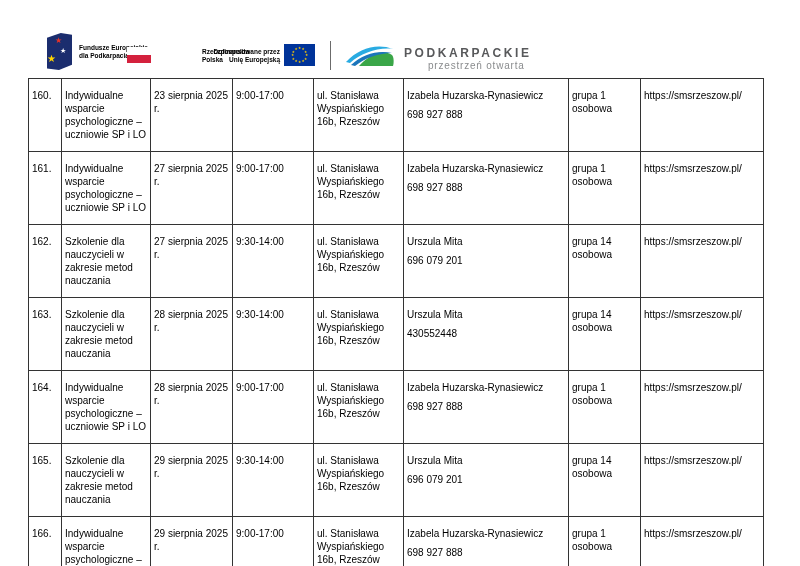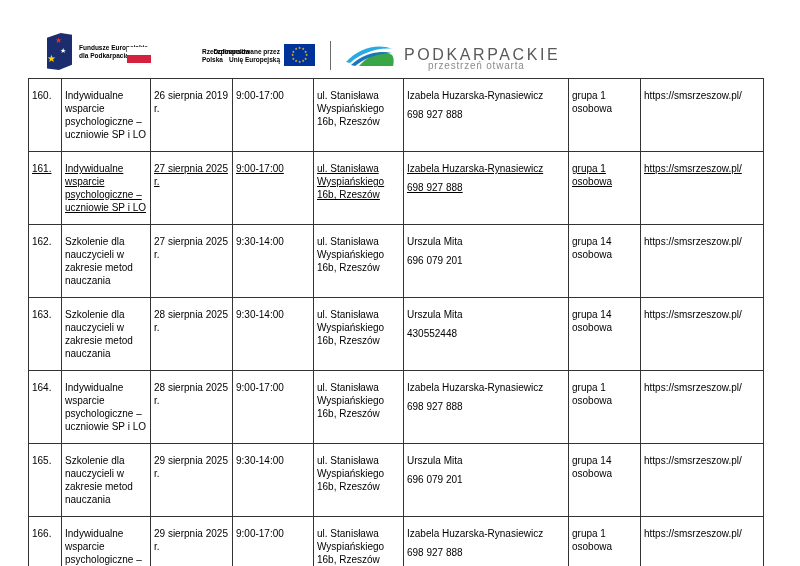--- a/index.html
+++ b/index.html
@@ -42,22 +42,23 @@
   .eu-text { left: 188px; top: 48px; width: 92px; text-align: right; }
   .eu-flag { left: 284px; top: 44px; }
   .eu-flag .eu-bg { fill: var(--eu_blue, #003399); }
   .eu-flag text { fill: var(--eu_star_yellow, #ffcc00); font-size: 3.6px; }
 
   .hdr-divider { left: 330px; top: 41px; width: 1px; height: 29px; background: #6b6b6b; }
 
   .pk-swoosh { left: 345px; top: 41px; }
   .pk-title {
     left: 404px; top: 46px;
-    font-size: 16px; letter-spacing: 2.6px; color: var(--podkarpackie_gray, #58595b);
+    font-size: 12px; letter-spacing: 2.6px; color: var(--podkarpackie_gray, #58595b);
     white-space: nowrap;
+    font-weight: bold;
   }
   .pk-subtitle {
     left: 428px; top: 60px;
     font-size: 10px; letter-spacing: 0.8px; color: #8a8c8e; white-space: nowrap;
   }
 
   
   table.sched {
     position: absolute; left: 28px; top: 78px;
     width: 735px;
@@ -67,21 +68,21 @@
   table.sched td {
     border: 1px solid var(--table_border, #333);
     vertical-align: top;
     padding: 10px 3px;
     font-size: 10px;
     line-height: 13px;
     overflow: hidden;
   }
   td.no-cell { padding-left: 2px; padding-right: 1px; }
   .contact-phone { margin-top: 6px; }
-  tr.r0 { height: 70px; } tr.r1 { height: 63px; text-decoration: underline; } tr.r2 { height: 54px; margin-top: 16px; }
+  tr.r0 { height: 70px; } tr.r1 { height: 63px; } tr.r2 { height: 54px; margin-top: 16px; }
   tr.r3 { height: 55px; margin-top: 40px; } tr.r4 { height: 70px; } tr.r5 { height: 58px; }
   tr.r6 { height: 72px; }
 </style>
 </head>
 <body>
 
 <header>
 
   <div class="hdr-abs fe-logo">
     <div class="fe-flag">
@@ -144,21 +145,21 @@
     <col style="width:90px">
       <col style="width:165px">
       <col style="width:72px">
       <col style="width:123px">
   </colgroup>
   <tbody>
 
     <tr class="r0">
       <td class="no-cell">160.</td>
       <td>Indywidualne wsparcie psychologiczne –uczniowie SP i LO</td>
-      <td>26 sierpnia 2019 r.</td>
+      <td>23 sierpnia 2025 r.</td>
       <td>9:00-17:00</td>
       <td>ul. Stanisława Wyspiańskiego 16b, Rzeszów</td>
       <td>
         <div class="contact-name">Izabela Huzarska-Rynasiewicz</div>
         <div class="contact-phone">698 927 888</div>
       </td>
       <td>grupa 1 osobowa</td>
       <td>https://smsrzeszow.pl/</td>
     </tr>
 

